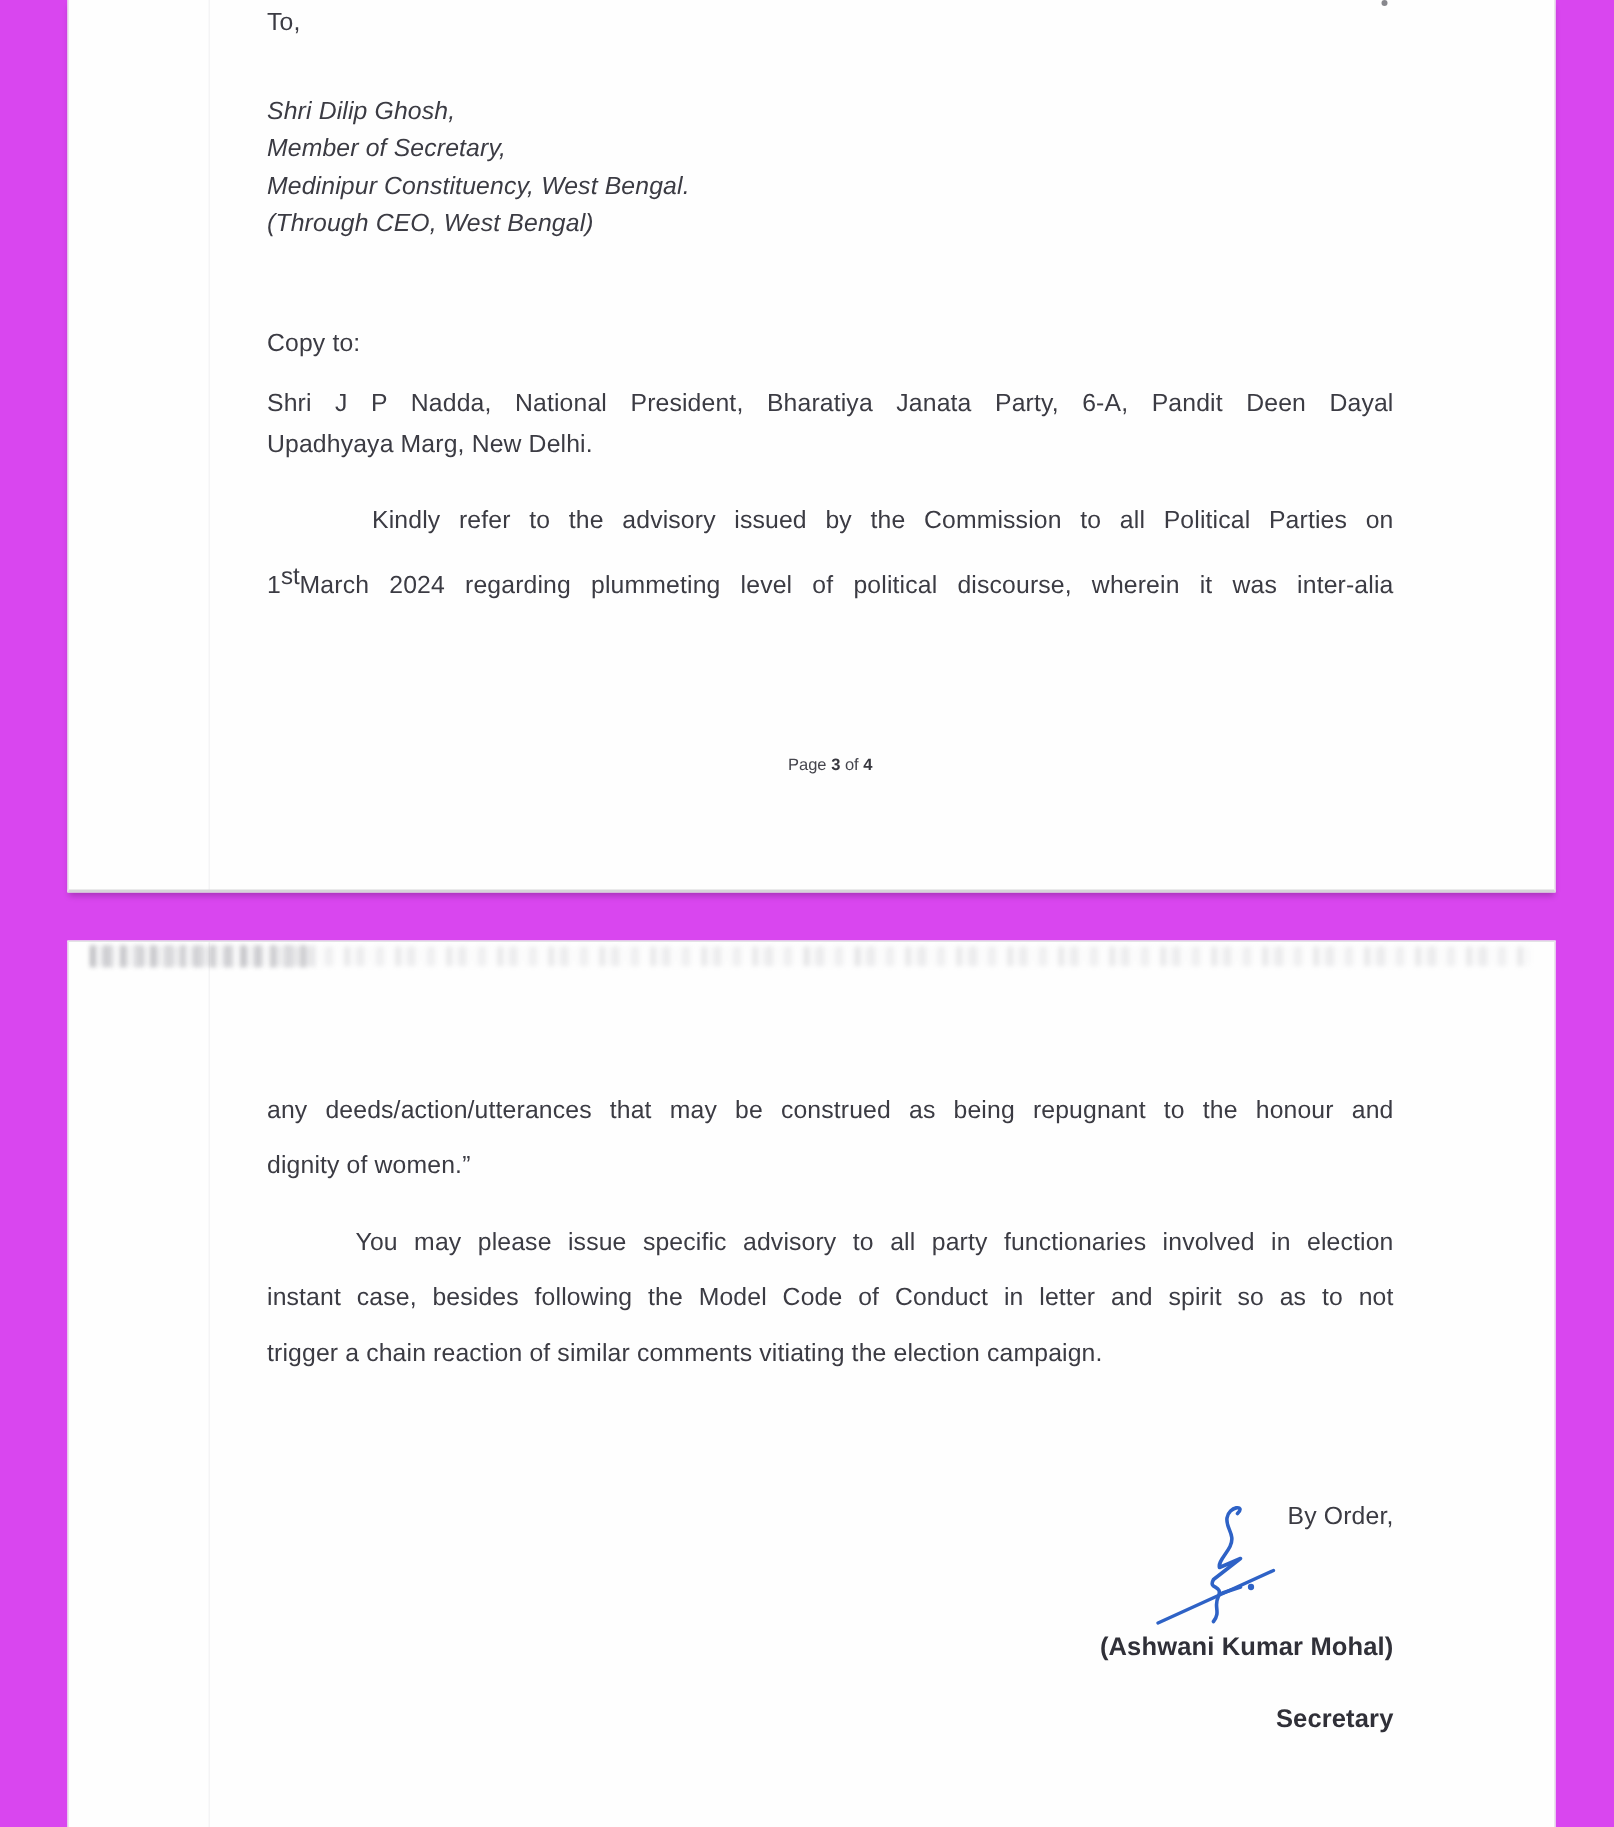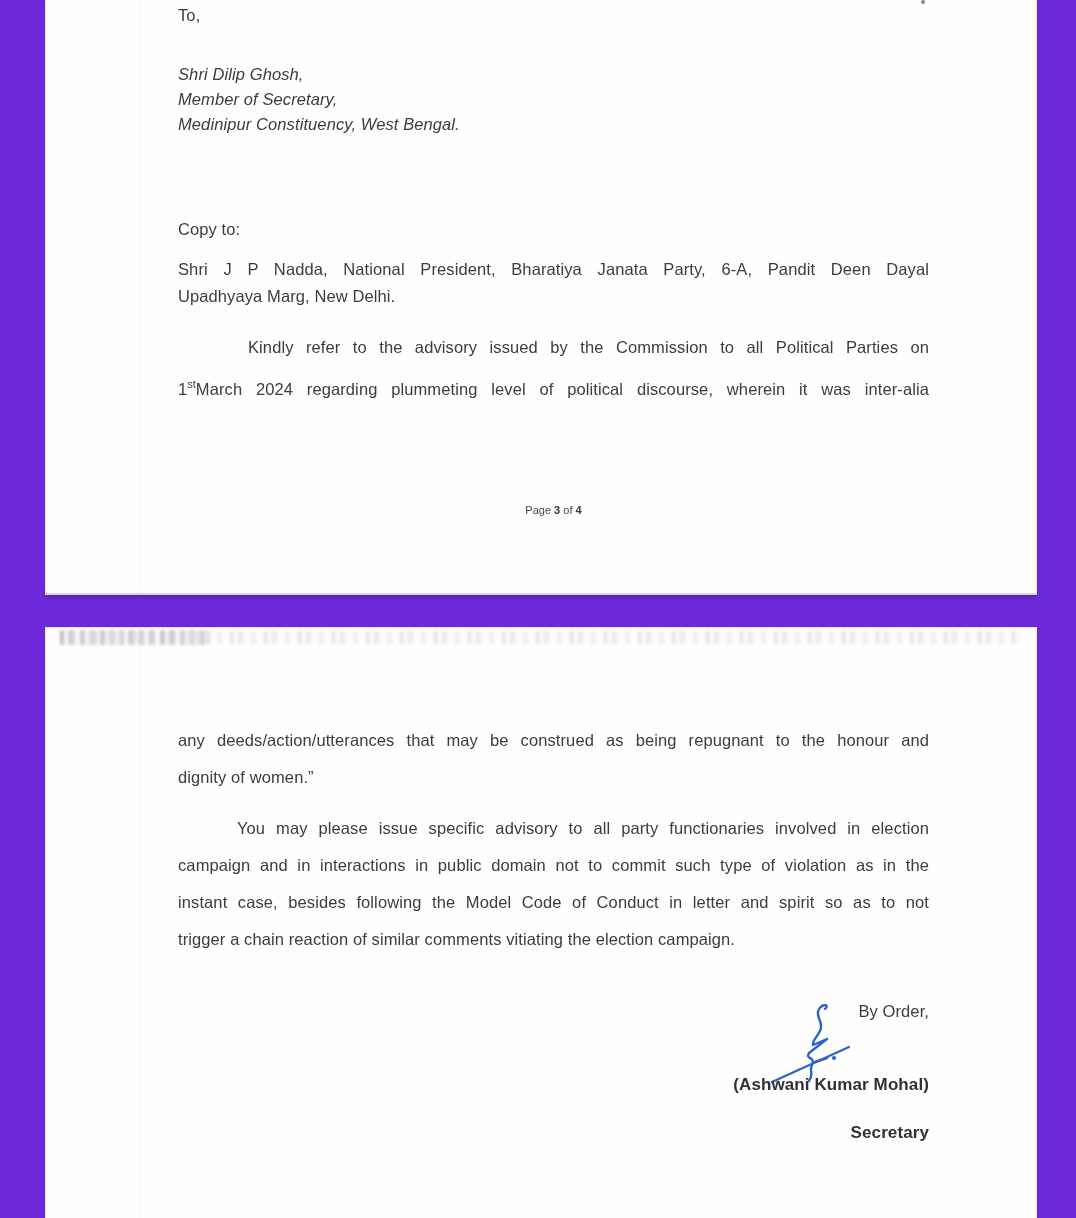--- a/index.html
+++ b/index.html
@@ -1,21 +1,21 @@
 <!DOCTYPE html>
 <html><head>
 <meta charset="utf-8">
 <style>
   html, body { margin:0; padding:0; }
   body { font-family: "Liberation Sans", "DejaVu Sans", sans-serif; }
   #screen {
     position: relative;
     width: 1076px;
     height: 1218px;
-    background: #6d28d9;
+    background: #d946ef;
     overflow: hidden;
   }
   .page {
     position: absolute;
     left: 45px;
     width: 990px;
     background: #fefefe;
     border-left: 1px solid #e9e9ea;
     border-right: 1px solid #e9e9ea;
   }
@@ -74,49 +74,50 @@
     color: #3b3b43;
     font-size: 16.5px;
     letter-spacing: 0.1px;
   }
   .jline { text-align: justify; text-align-last: justify; }
   .lh37 { line-height: 37px; }
   .lh25 { line-height: 25px; font-style: italic; }
   .lh26 { line-height: 26.5px; }
   .indent { display: inline-block; width: 70px; }
   .indent-sm { display: inline-block; width: 59px; }
-  .sup { vertical-align: super; font-size: 11px; letter-spacing: 0; }
+  .sup { vertical-align: super; font-size: 16px; letter-spacing: 0; }
   .footer-line {
     position: absolute;
     left: 132px; width: 751px;
     top: 504px;
     text-align: center;
     color: #45454d;
     font-size: 11px;
   }
   .footer-line .b { font-weight: bold; color: #38383f; }
   .right-align { text-align: right; }
-  .bold-name { font-weight: bold; color: #303038; font-size: 17px; }
+  .bold-name { font-weight: bold; color: #303038; font-size: 17px; margin-top: 13px; }
   .sig-svg { position: absolute; left: 722px; top: 375px; }
 </style>
 </head>
 <body>
 
 <div id="screen">
 
   <div class="page" id="page1">
     <div class="scan-vline"></div>
     <div class="scan-dot"></div>
 
     <div class="txt" style="top:6px;">To,</div>
 
     <div class="txt lh25" style="top:62px;">
       <div>Shri Dilip Ghosh,</div>
       <div>Member of Secretary,</div>
       <div>Medinipur Constituency, West Bengal.</div>
+      <div>(Through CEO, West Bengal)</div>
     </div>
 
     <div class="txt" style="top:220px;">Copy to:</div>
 
     <div class="txt lh26" style="top:256px;">
       <div class="jline">Shri J P Nadda, National President, Bharatiya Janata Party, 6-A, Pandit Deen Dayal</div>
       <div>Upadhyaya Marg, New Delhi.</div>
     </div>
 
     <div class="txt lh37" style="top:329px;">
@@ -132,21 +133,20 @@
     <div class="blur-strip"></div>
     <div class="blur-strip-dark"></div>
 
     <div class="txt lh37" style="top:94px;">
       <div class="jline">any deeds/action/utterances that may be construed as being repugnant to the honour and</div>
       <div>dignity of women.”</div>
     </div>
 
     <div class="txt lh37" style="top:182px;">
       <div class="jline"><span class="indent-sm"></span><span>You may please issue specific advisory to all party functionaries involved in election</span></div>
-      <div class="jline">campaign and in interactions in public domain not to commit such type of violation as in the</div>
       <div class="jline">instant case, besides following the Model Code of Conduct in letter and spirit so as to not</div>
       <div>trigger a chain reaction of similar comments vitiating the election campaign.</div>
     </div>
 
     <div class="txt right-align" style="top:374px;">By Order,</div>
 
     <svg class="sig-svg" width="115" height="85" viewBox="0 0 115 85">
       <path d="M57 6 C63 0 51 1 50 9 C49 16 56 20 52 28 C49 34 44 38 45 42 L59 36 L41 50 C37 57 48 53 44 62 C41 68 46 72 41 78" fill="none" stroke-width="2.4" stroke-linecap="round" stroke-linejoin="round" stroke="#2e62c6"></path>
       <path d="M4 79 L81 44" fill="none" stroke-width="2.2" stroke-linecap="round" stroke="#2e62c6"></path>
       <path d="M47 59 L59 55" fill="none" stroke-width="2.4" stroke-linecap="round" stroke="#2e62c6"></path>

